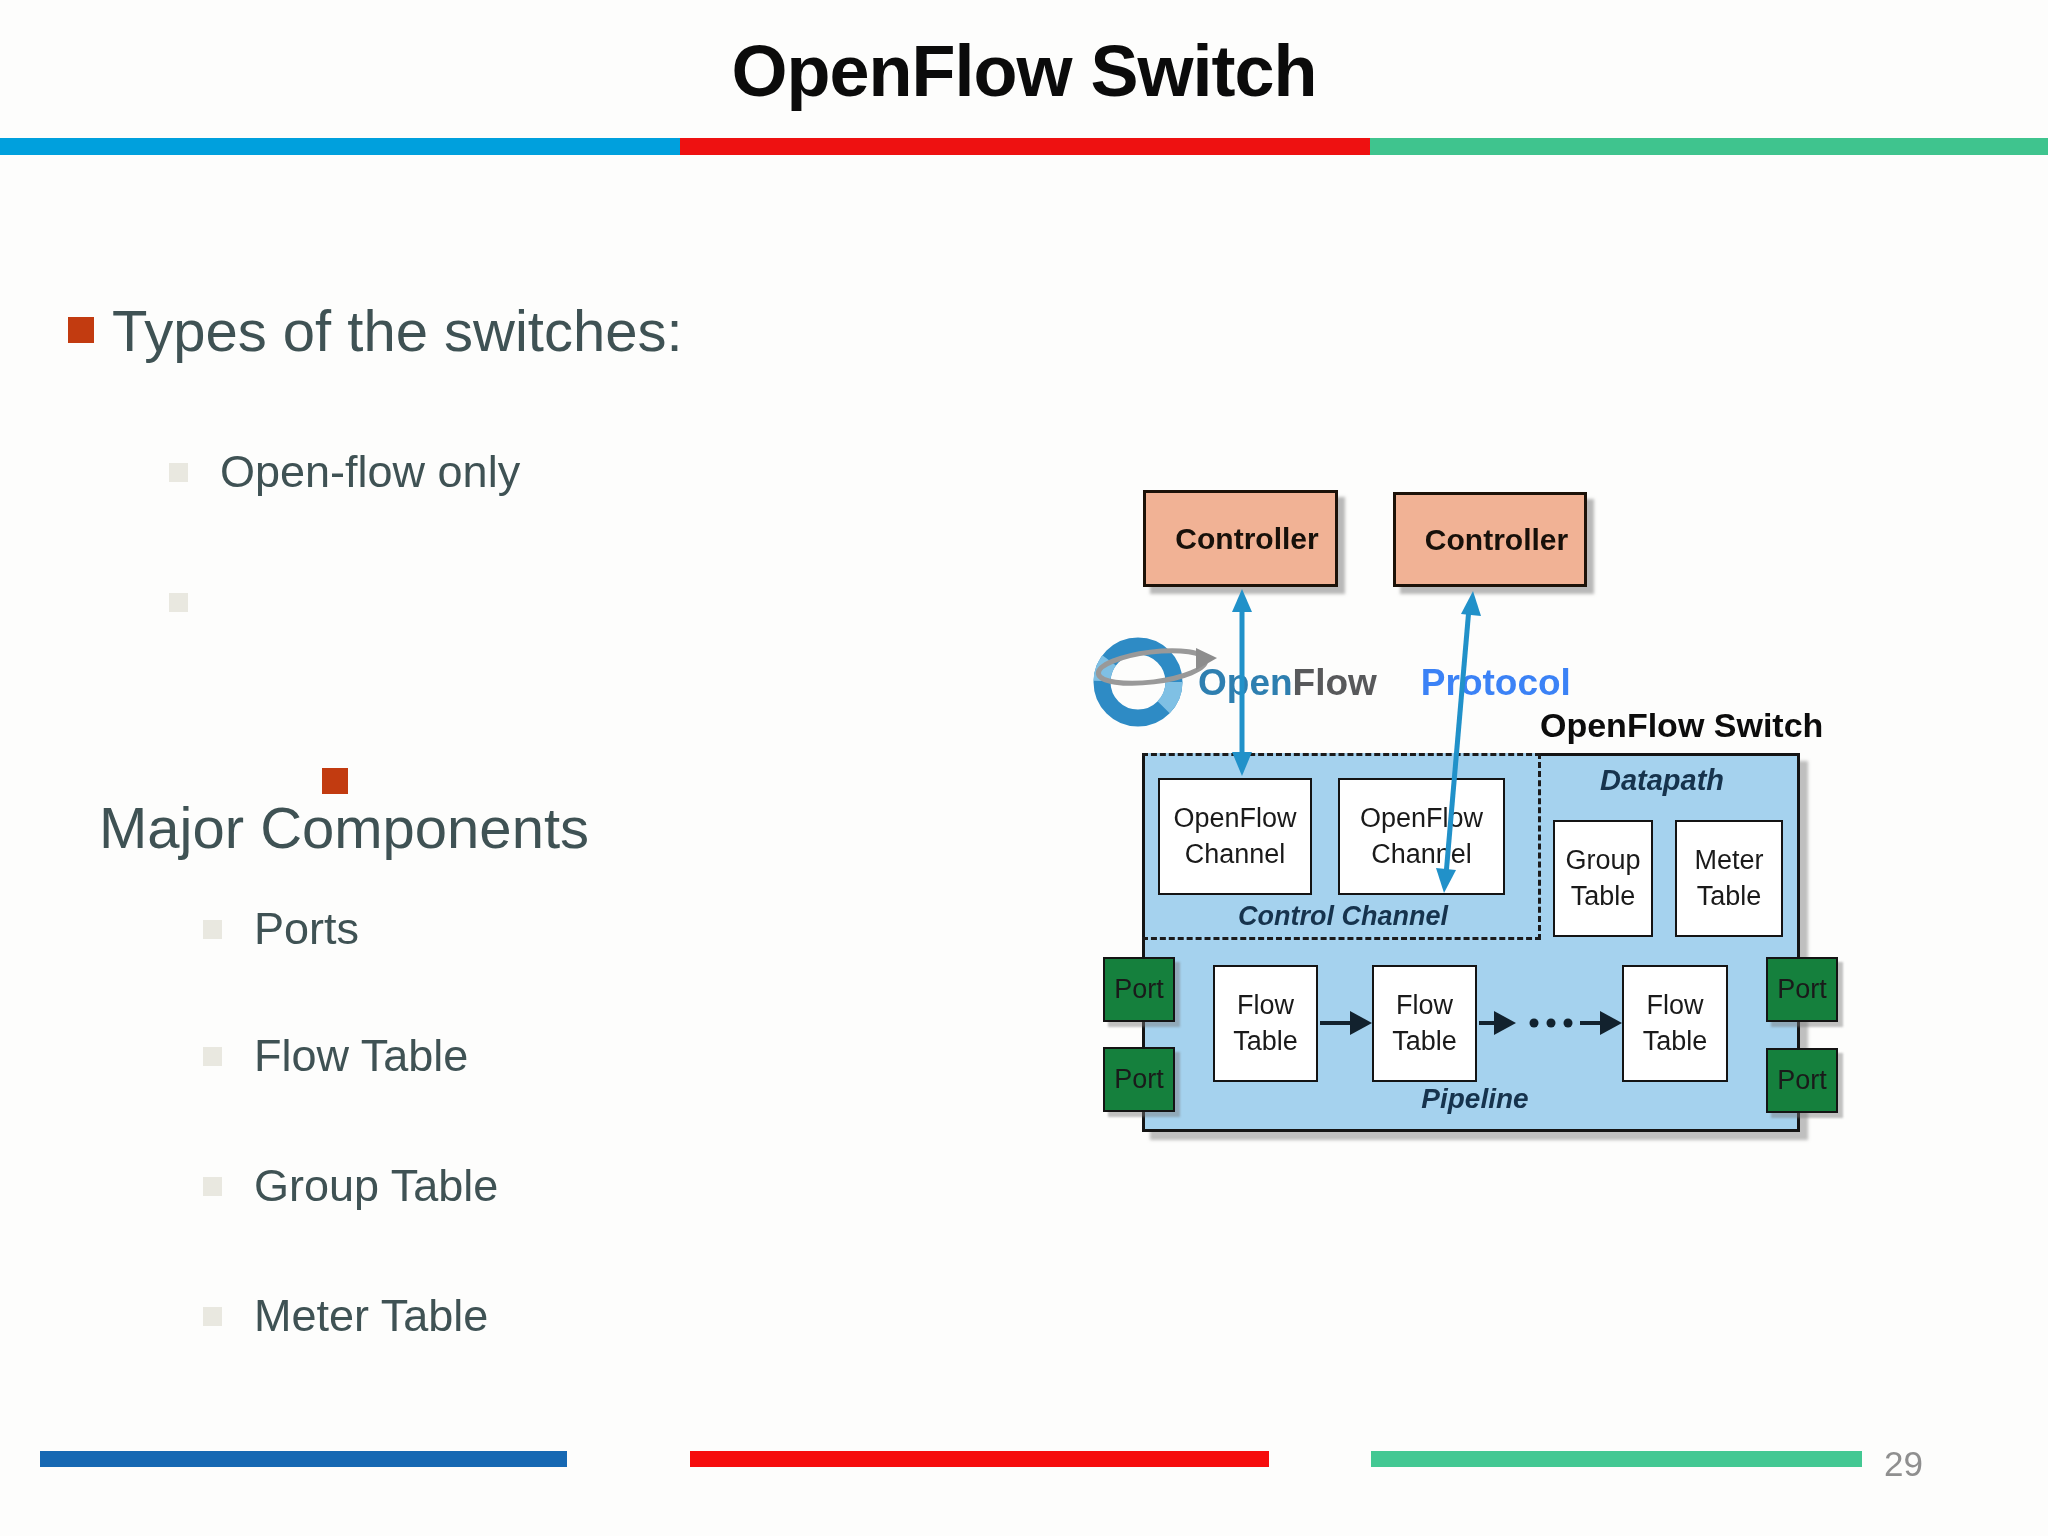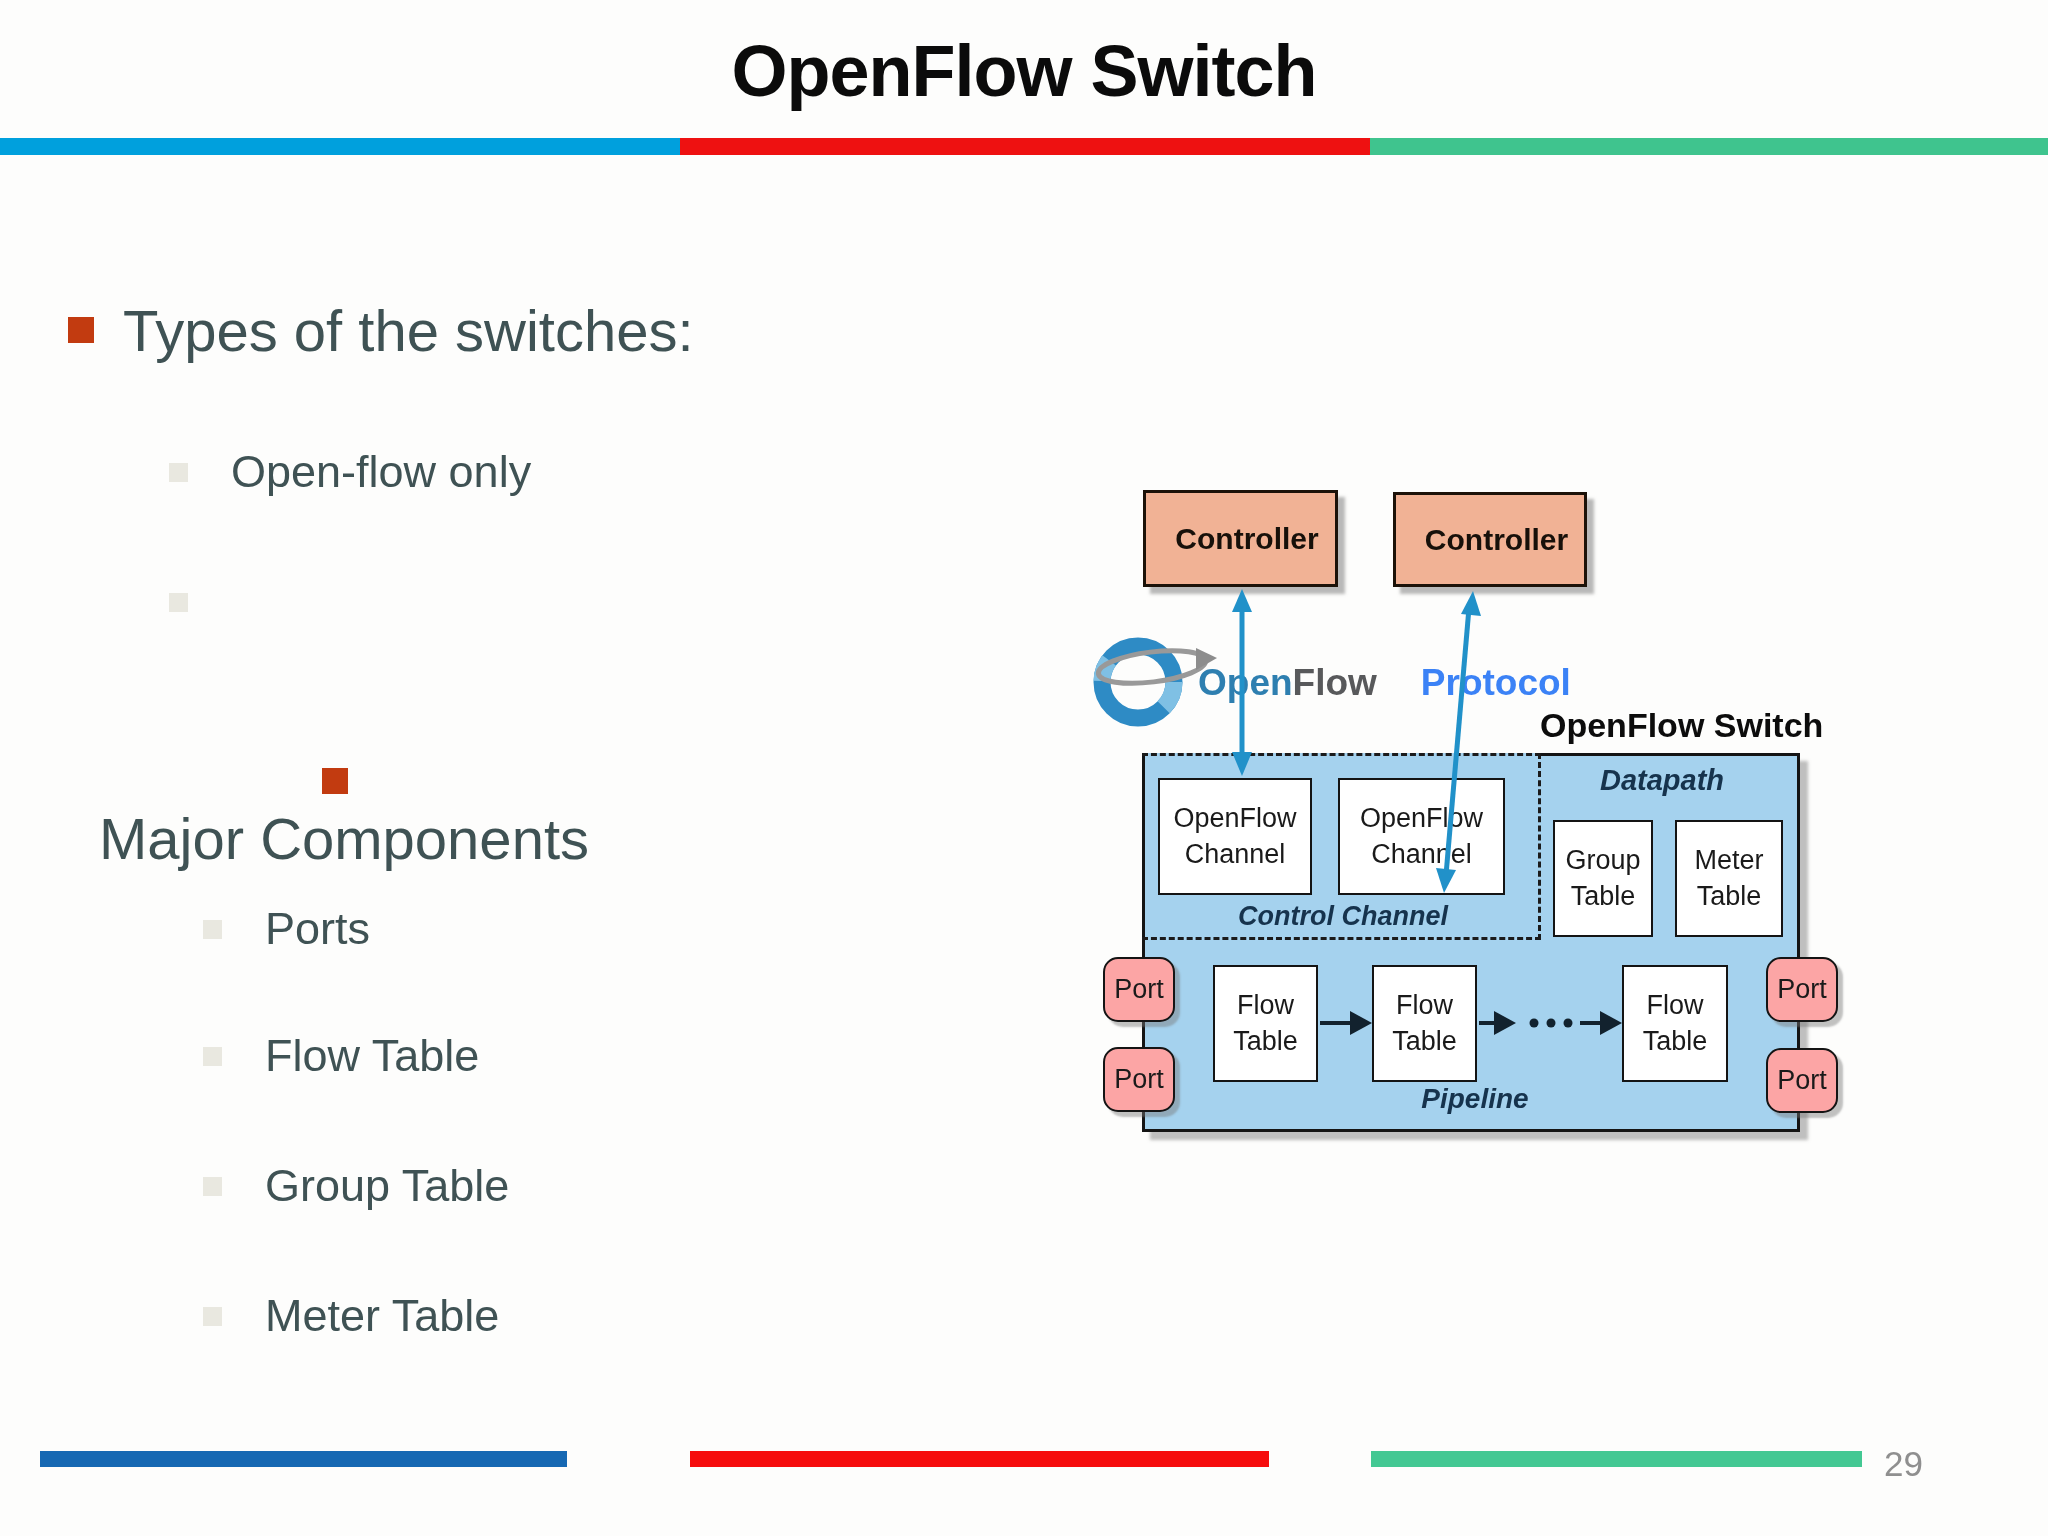--- a/index.html
+++ b/index.html
@@ -13,21 +13,21 @@
   .slide-title{
     left:0;top:30px;width:2048px;text-align:center;
     font-size:72px;font-weight:bold;color:#0b0b0b;letter-spacing:-1px;
   }
   .topbar{top:138px;height:17px;}
   .topbar.blue{left:0;width:680px;background:#00a0dd;}
   .topbar.red{left:680px;width:690px;background:#ee1111;}
   .topbar.green{left:1370px;width:678px;background:#3fc48e;}
 
   
-  .brow{display:flex;align-items:center;color:#3f5254;gap:11px;}
+  .brow{display:flex;align-items:center;color:#3f5254;}
   .sq-red{width:26px;height:26px;background:#c23b10;flex:0 0 auto;}
   .sq-beige{width:19px;height:19px;background:#e9e8e0;flex:0 0 auto;}
   .lvl1{font-size:58px;height:84px;}
   .lvl2{font-size:45px;height:76px;}
   .lvl1 .sq-red{margin-right:18px;}
   .lvl2 .sq-beige{margin-right:32px;}
 
   
   .dbox{position:absolute;box-sizing:border-box;background:#fff;border:3px solid #141414;
         display:flex;align-items:center;justify-content:center;text-align:center;
@@ -42,21 +42,21 @@
     border-left:3px solid #141414;border-right:3px solid #141414;border-bottom:3px solid #141414;
     box-sizing:border-box;box-shadow:8px 8px 3px rgba(130,130,130,.5);
   }
   .switch-top-solid{left:1541px;top:753px;width:259px;height:0;border-top:3px solid #141414;}
   .cc-dash{
     left:1142px;top:753px;width:399px;height:187px;box-sizing:border-box;
     border-top:3px dashed #1b1b1b;border-right:3px dashed #1b1b1b;border-bottom:3px dashed #1b1b1b;
   }
   .ital{font-style:italic;font-weight:600;color:#16334d;}
   .switch-label{left:1540px;top:706px;font-size:34px;font-weight:bold;color:#0c0c0c;}
-  .port{background:#fca5a5;box-shadow:5px 5px 2px rgba(120,120,120,.45);font-size:27px;border-radius:15px;}
+  .port{background:#15803d;box-shadow:5px 5px 2px rgba(120,120,120,.45);font-size:27px;}
   .pagenum{left:1884px;top:1444px;font-size:35px;color:#8f8f8f;}
 
   
   .botbar{top:1451px;height:16px;}
   .botbar.blue{left:40px;width:527px;background:#1668b3;}
   .botbar.red{left:690px;width:579px;background:#f60d0d;}
   .botbar.green{left:1371px;width:491px;background:#43c893;}
 
   
   .of-caption{left:1198px;top:662px;font-size:37px;font-weight:bold;display:flex;gap:0;}

